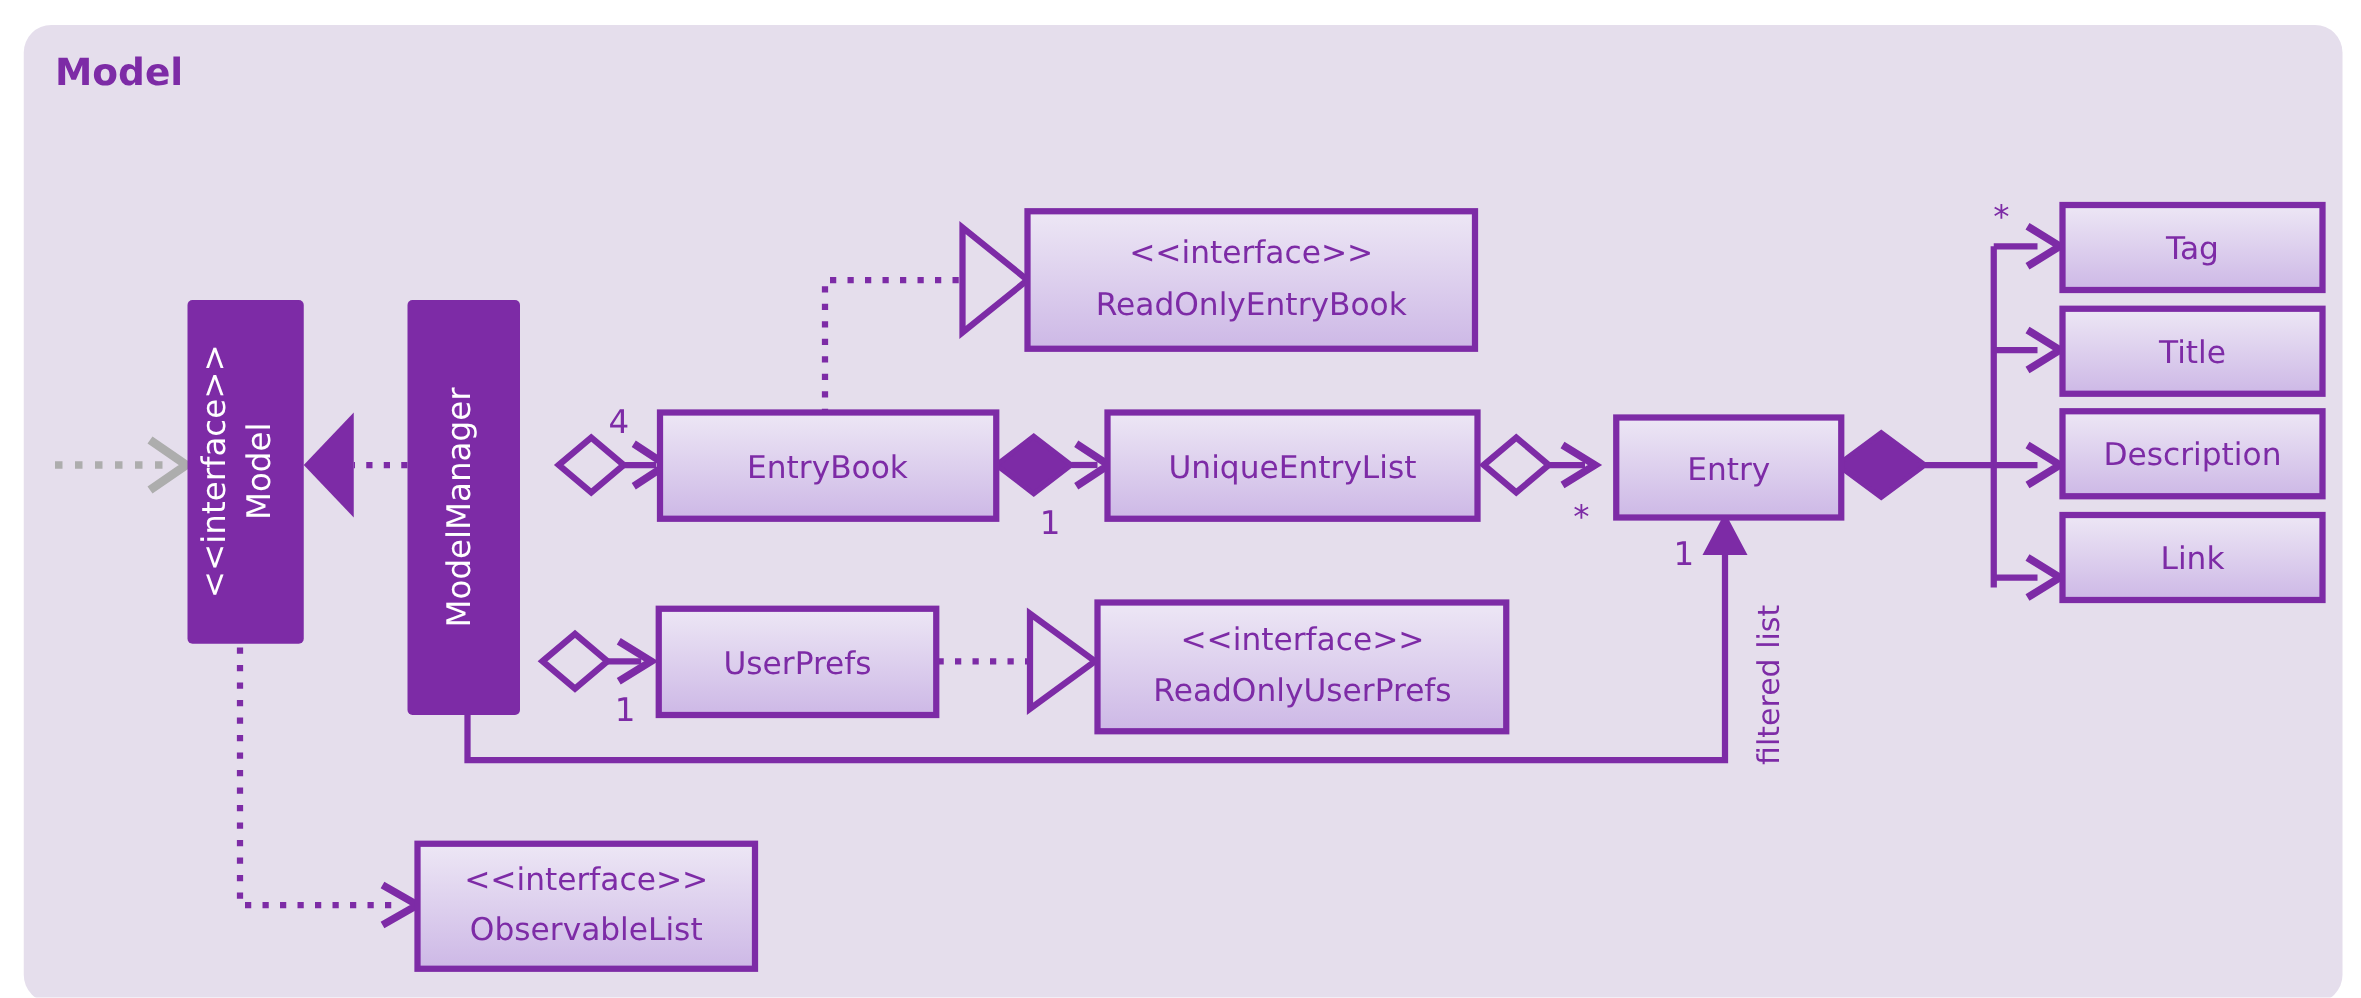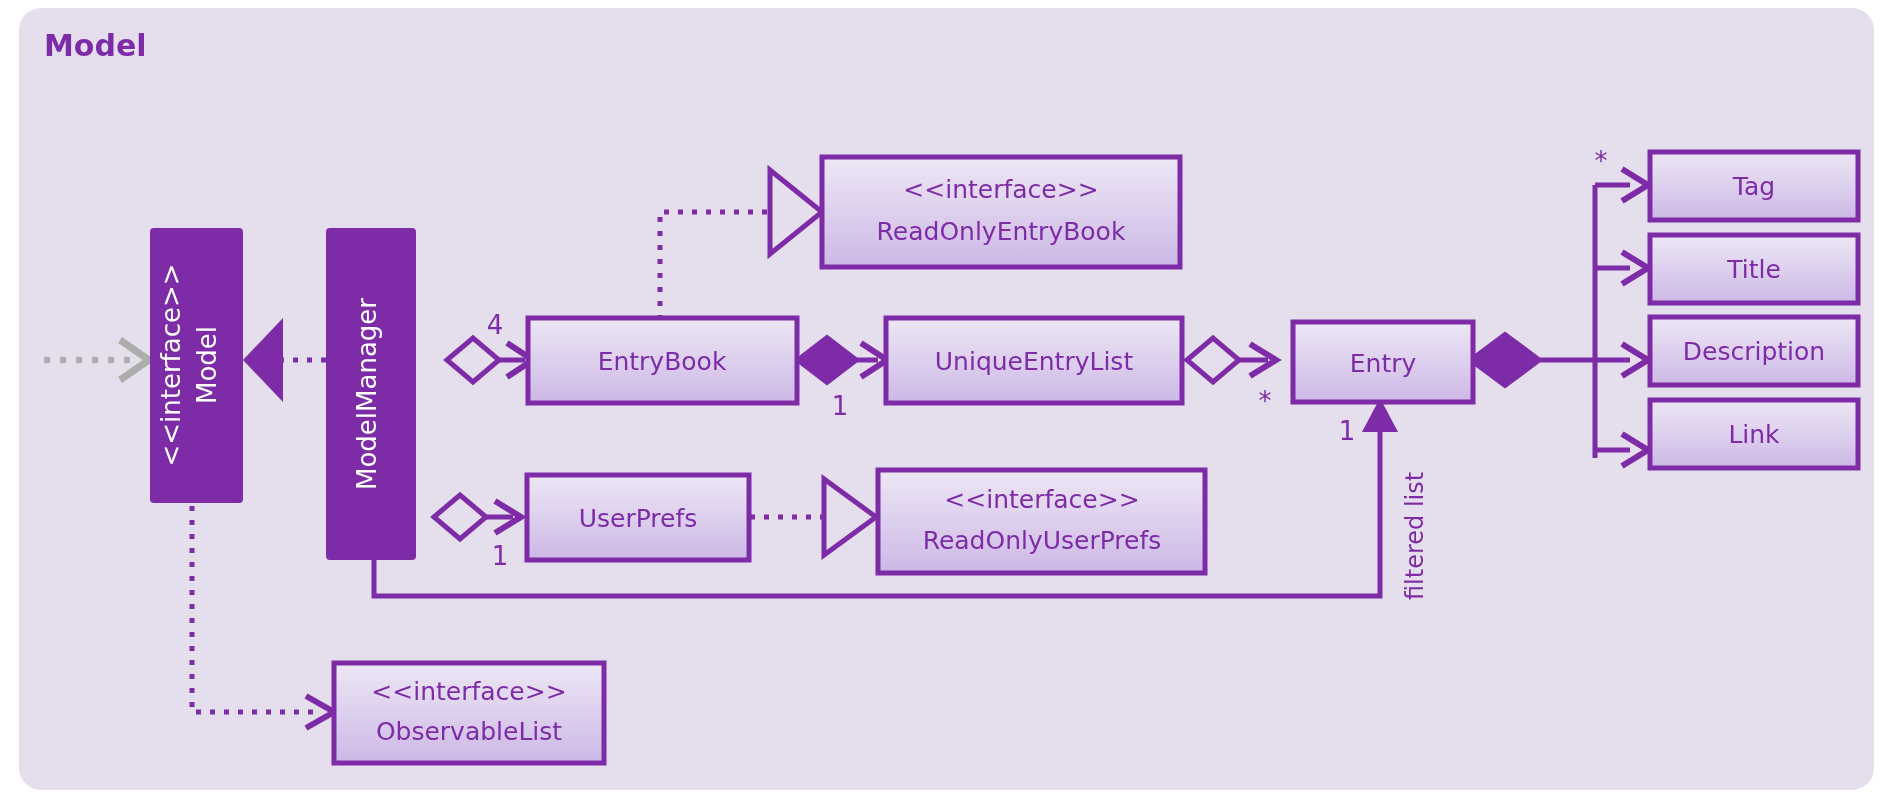--- a/index.html
+++ b/index.html
@@ -10,20 +10,21 @@
   body {
     width: 1889px;
     height: 798px;
     font-family: "DejaVu Sans", "Liberation Sans", sans-serif;
     overflow: hidden;
   }
   #diagram-root {
     position: relative;
     width: 1889px;
     height: 626px;
+    margin-top: 12px;
   }
   svg#uml {
     display: block;
     width: 1889px;
     height: 798px;
   }
   .panel-bg { fill: #E5DEEC; }
   .panel-title {
     font-size: 30px;
     font-weight: bold;

